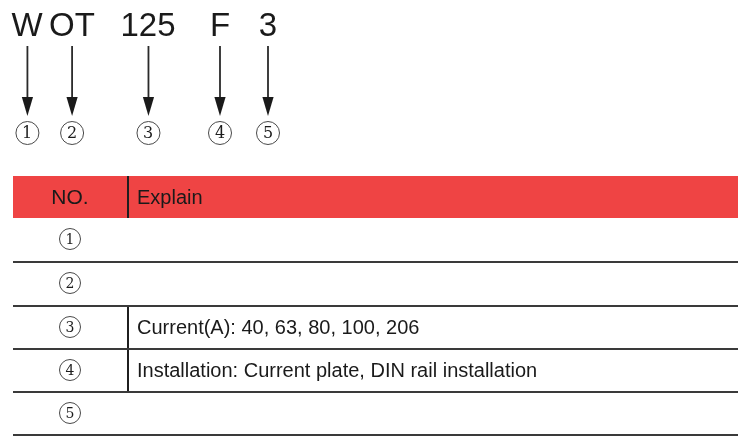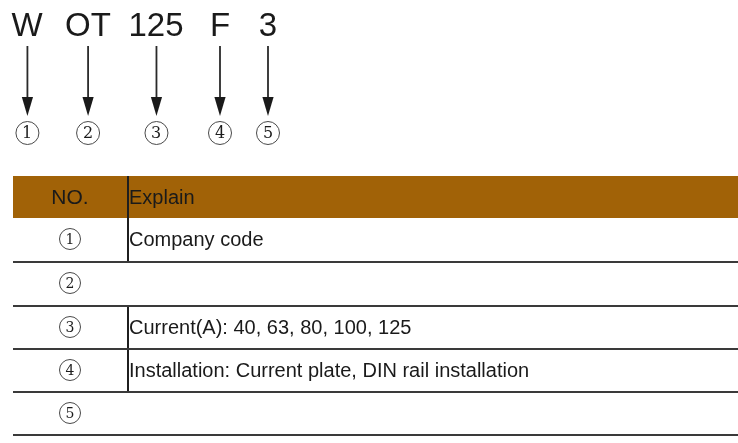--- a/index.html
+++ b/index.html
@@ -58,21 +58,21 @@
     top: 176px;
     width: 725px;
   }
   .t-row {
     display: flex;
     box-sizing: border-box;
     align-items: stretch;
   }
   .t-head {
     height: 42px;
-    background: #a16207;
+    background: #ef4444;
   }
   .t-body-row { border-bottom: 2px solid #3a3a3a; }
   .row-1 { height: 45px; }
   .row-2 { height: 44px; }
   .row-3 { height: 43px; }
   .row-4 { height: 43px; }
   .row-5 { height: 43px; }
 
   .cell-no {
     width: 114px;
@@ -80,20 +80,21 @@
     display: flex;
     align-items: center;
     justify-content: center;
     box-sizing: border-box;
   }
   .cell-explain {
     flex: 1 1 auto;
     border-left: 2px solid #1f1f1f;
     display: flex;
     align-items: center;
+    padding-left: 8px;
     box-sizing: border-box;
   }
   .head-no-label {
     font-size: 21px;
     color: #1a1a1a;
   }
   .head-explain-label, .explain-text {
     font-size: 20px;
     color: #1a1a1a;
     white-space: nowrap;
@@ -113,30 +114,30 @@
 
   <div class="code-col" style="left:27px">
     <span class="code-label">W</span>
     <svg class="arrow-svg" width="16" height="70" viewBox="0 0 16 70">
       <line x1="8" y1="0" x2="8" y2="53" stroke="#2a2a2a" stroke-width="1.8"></line>
       <polygon points="8,70 2.4,51 13.6,51" fill="#1a1a1a"></polygon>
     </svg>
     <span class="circled-num">1</span>
   </div>
 
-  <div class="code-col" style="left:88px">
+  <div class="code-col" style="left:72px">
     <span class="code-label">OT</span>
     <svg class="arrow-svg" width="16" height="70" viewBox="0 0 16 70">
       <line x1="8" y1="0" x2="8" y2="53" stroke="#2a2a2a" stroke-width="1.8"></line>
       <polygon points="8,70 2.4,51 13.6,51" fill="#1a1a1a"></polygon>
     </svg>
     <span class="circled-num">2</span>
   </div>
 
-  <div class="code-col" style="left:156px">
+  <div class="code-col" style="left:148px">
     <span class="code-label">125</span>
     <svg class="arrow-svg" width="16" height="70" viewBox="0 0 16 70">
       <line x1="8" y1="0" x2="8" y2="53" stroke="#2a2a2a" stroke-width="1.8"></line>
       <polygon points="8,70 2.4,51 13.6,51" fill="#1a1a1a"></polygon>
     </svg>
     <span class="circled-num">3</span>
   </div>
 
   <div class="code-col" style="left:220px">
     <span class="code-label">F</span>
@@ -166,37 +167,34 @@
     </div>
     <div class="cell-explain">
       <span class="head-explain-label">Explain</span>
     </div>
   </div>
 
   <div class="t-row t-body-row row-1">
     <div class="cell-no">
       <span class="circled-num table-circled">1</span>
     </div>
+  </div>
+
+  <div class="t-row t-body-row row-2">
+    <div class="cell-no">
+      <span class="circled-num table-circled">2</span>
+    </div>
+  </div>
+
+  <div class="t-row t-body-row row-3">
+    <div class="cell-no">
+      <span class="circled-num table-circled">3</span>
+    </div>
     <div class="cell-explain">
-      <span class="explain-text">Company code</span>
-    </div>
-  </div>
-
-  <div class="t-row t-body-row row-2">
-    <div class="cell-no">
-      <span class="circled-num table-circled">2</span>
-    </div>
-  </div>
-
-  <div class="t-row t-body-row row-3">
-    <div class="cell-no">
-      <span class="circled-num table-circled">3</span>
-    </div>
-    <div class="cell-explain">
-      <span class="explain-text">Current(A): 40, 63, 80, 100, 125</span>
+      <span class="explain-text">Current(A): 40, 63, 80, 100, 206</span>
     </div>
   </div>
 
   <div class="t-row t-body-row row-4">
     <div class="cell-no">
       <span class="circled-num table-circled">4</span>
     </div>
     <div class="cell-explain">
       <span class="explain-text">Installation: Current plate, DIN rail installation</span>
     </div>

